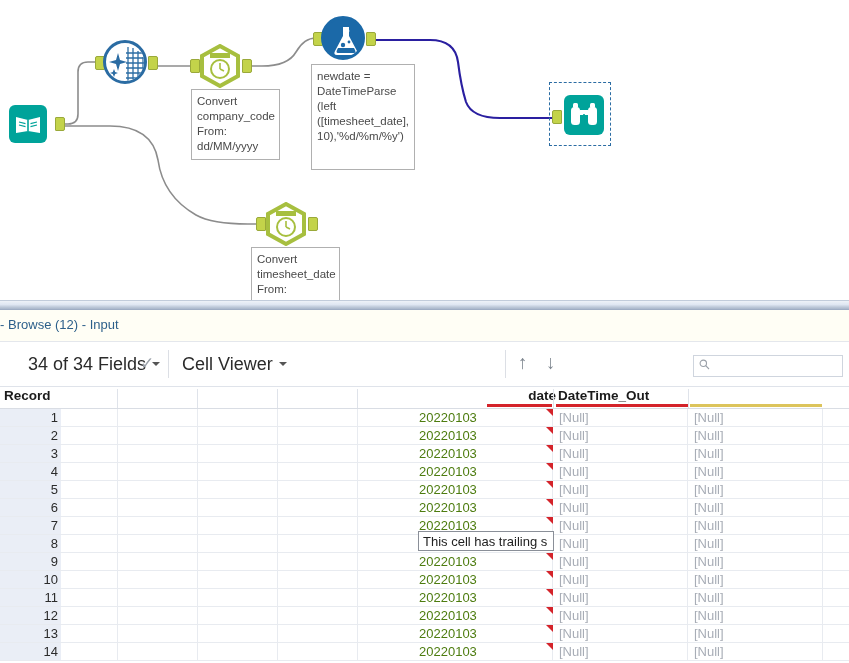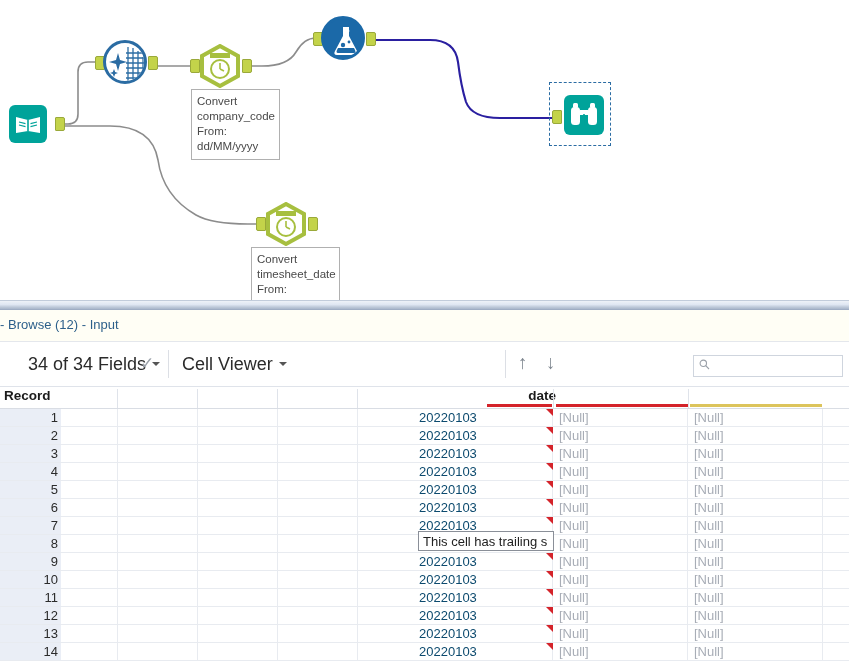--- a/index.html
+++ b/index.html
@@ -213,21 +213,21 @@
     overflow: hidden;
   }
   .row .gap {
     position: absolute; left: 62px; top: 0;
     width: 352px; height: 17px;
     background: #ffffff;
   }
   .cell {
     position: absolute; top: 0; height: 17px;
     font-size: 13px; line-height: 17px;
-    color: #0c4a6e;
+    color: #4d7c0f;
     padding-left: 5px;
     overflow: hidden; white-space: nowrap;
     border-right: 1px solid #e8ebf0;
   }
   .cell.null { color: #a8adb6; }
   .flag {
     position: absolute;
     width: 0; height: 0;
     border-top: 7px solid #d4232a;
     border-left: 7px solid transparent;
@@ -356,20 +356,25 @@
           <line x1="20" y1="19" x2="20" y2="30" stroke="#00a39a" stroke-width="1.6"></line>
         </svg>
       </div>
     </div>
 
     <div class="annot" style="left:191px; top:89px; width:89px; height:71px;">Convert
 company_code
 From:
 dd/MM/yyyy</div>
 
+    <div class="annot" style="left:311px; top:64px; width:104px; height:106px;">newdate =
+DateTimeParse
+(left
+([timesheet_date],
+10),'%d/%m/%y')</div>
 
     <div class="annot" style="left:251px; top:247px; width:89px; height:56px;">Convert
 timesheet_date
 From:
 Custom</div>
   </div>
 
   <div id="splitter"></div>
 
   <div id="results">
@@ -405,20 +410,21 @@
         <div class="hcell" style="left:4px; width:58px; text-align:left;">Record</div>
 
         <div class="hdiv" style="left:117px;"></div>
         <div class="hdiv" style="left:197px;"></div>
         <div class="hdiv" style="left:277px;"></div>
         <div class="hdiv" style="left:357px;"></div>
 
         <div class="hcell" style="left:428px; width:136px; text-align:right; padding-right:8px;">date</div>
         <div class="hrule" style="left:487px; width:65px; background:#d4232a;"></div>
 
+        <div class="hcell" style="left:558px; width:132px; text-align:left;">DateTime_Out</div>
         <div class="hrule" style="left:556px; width:132px; background:#d4232a;"></div>
 
         <div class="hrule" style="left:690px; width:132px; background:#dcc45c;"></div>
 
         <div class="hdiv" style="left:553px;"></div>
         <div class="hdiv" style="left:688px;"></div>
       </div>
 
       <div id="grid-body">
           <div class="row" style="top: 0px;">

